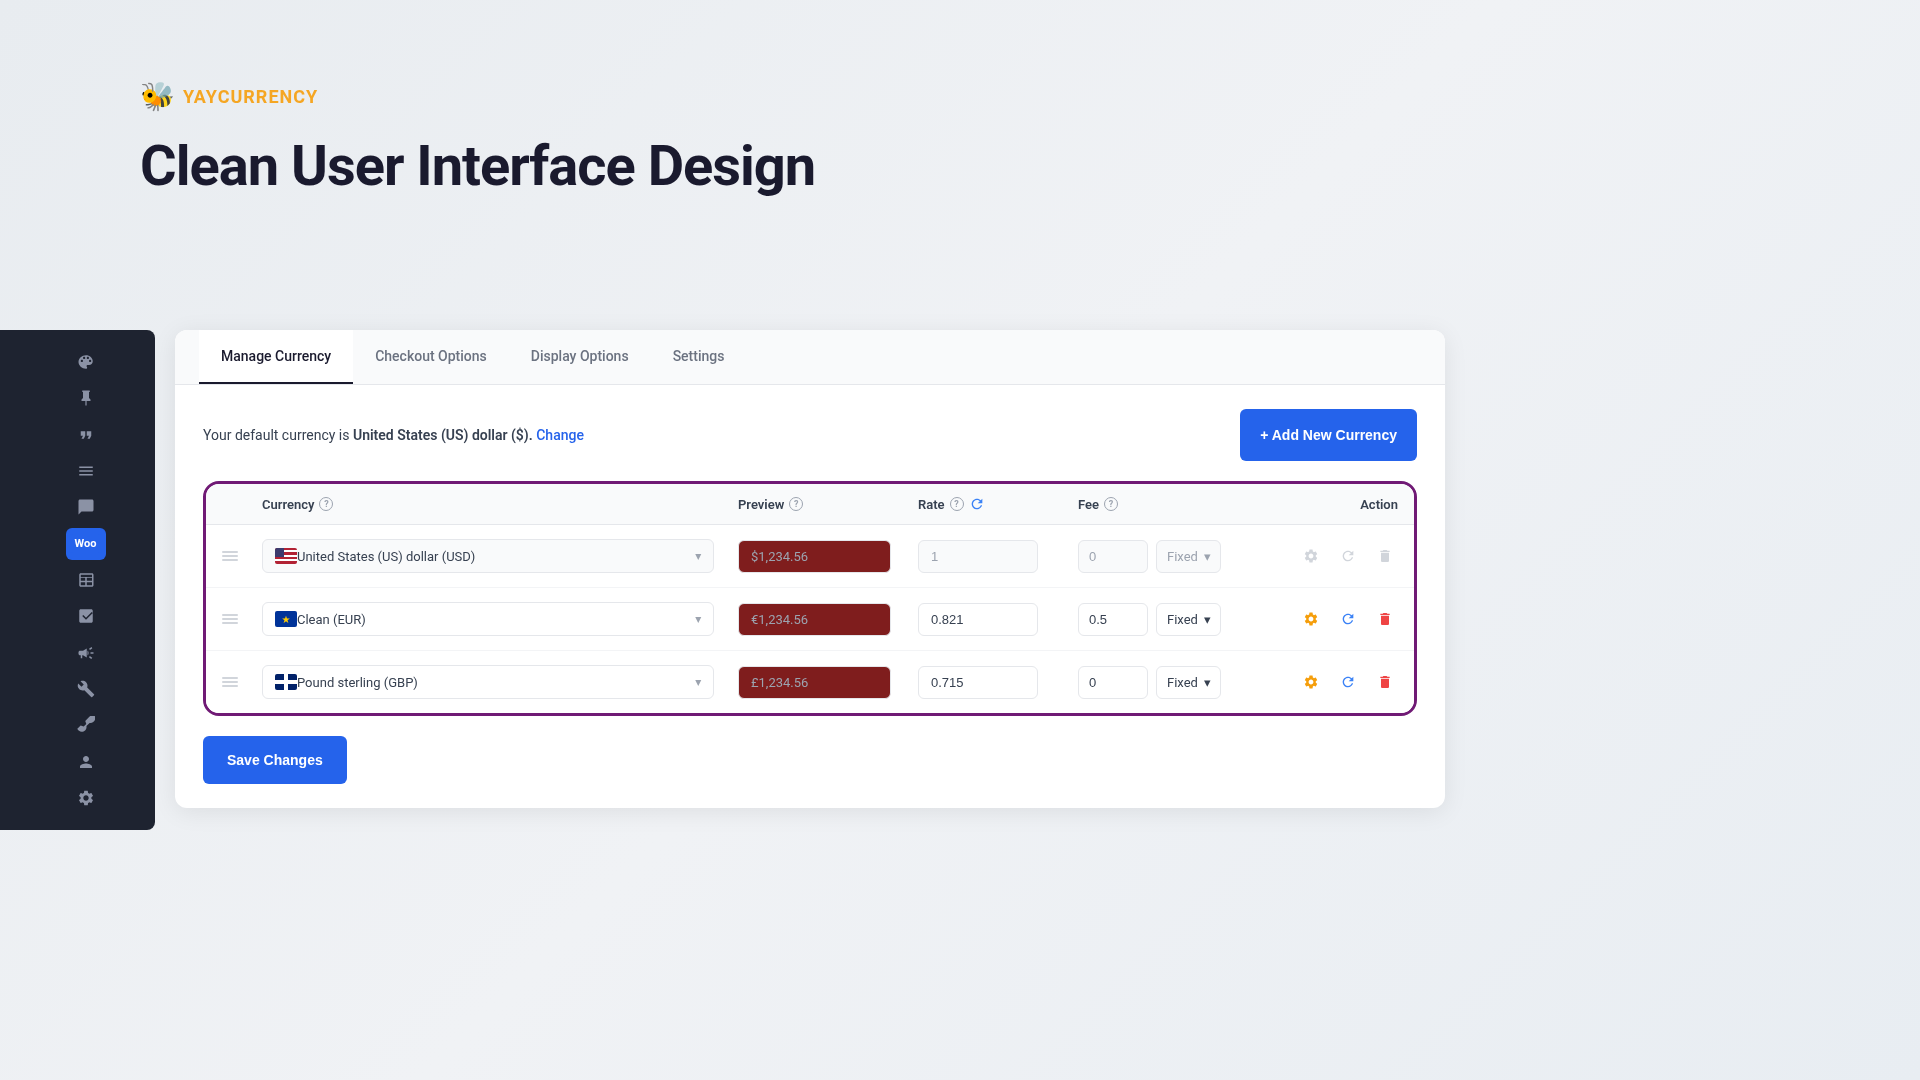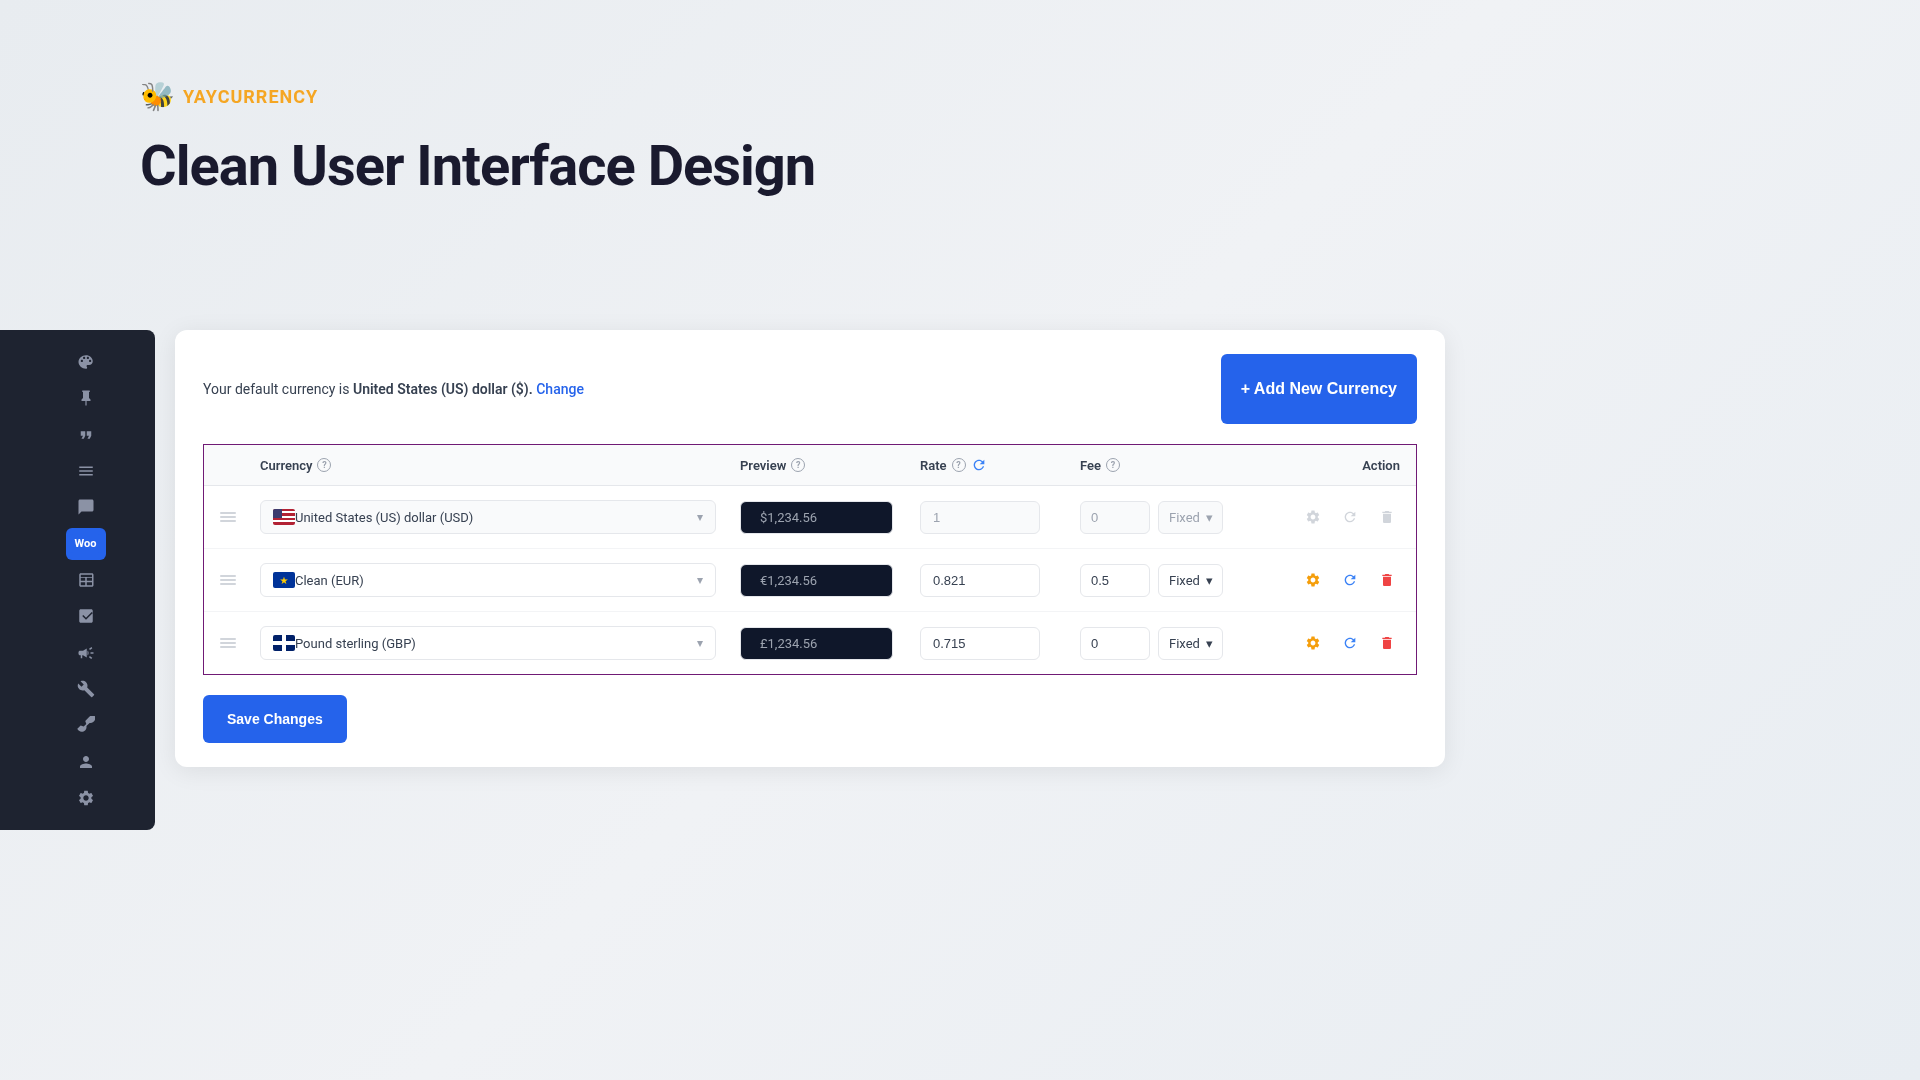--- a/index.html
+++ b/index.html
@@ -166,32 +166,32 @@
       color: #2563eb;
       text-decoration: none;
       font-weight: 500;
       cursor: pointer;
     }
 
     .add-currency-btn {
       background: #2563eb;
       color: #fff;
       border: none;
-      padding: 26px 20px;
+      padding: 18px 20px;
       border-radius: 6px;
-      font-size: 16px;
+      font-size: 14px;
       font-weight: 600;
       cursor: pointer;
       white-space: nowrap;
     }
 
     
     .currency-table {
-      border: 1px solid #701a75;
-      border-radius: 0;
+      border: 3px solid #701a75;
+      border-radius: 16px;
       overflow: hidden;
     }
 
     .table-header {
       display: grid;
       grid-template-columns: 40px 1fr 180px 160px 220px 100px;
       background: #f9fafb;
       border-bottom: 1px solid #e5e7eb;
       padding: 12px 16px;
       align-items: center;
@@ -344,24 +344,24 @@
 
     .chevron-down {
       color: #9ca3af;
       font-size: 12px;
       margin-left: auto;
     }
 
     .preview-input {
       border: 1px solid #e5e7eb;
       border-radius: 6px;
-      padding: 8px 19px;
+      padding: 8px 12px;
       font-size: 13px;
       color: #9ca3af;
-      background: #0f172a;
+      background: #7f1d1d;
       width: 85%;
       text-align: left;
     }
 
     .rate-input {
       border: 1px solid #e5e7eb;
       border-radius: 6px;
       padding: 8px 12px;
       font-size: 13px;
       color: #374151;
@@ -556,20 +556,26 @@
 
     <div class="sidebar-item">
       <svg viewBox="0 0 24 24">
           <path d="M19.14 12.94c.04-.3.06-.61.06-.94 0-.32-.02-.64-.07-.94l2.03-1.58c.18-.14.23-.41.12-.61l-1.92-3.32c-.12-.22-.37-.29-.59-.22l-2.39.96c-.5-.38-1.03-.7-1.62-.94l-.36-2.54c-.04-.24-.24-.41-.48-.41h-3.84c-.24 0-.43.17-.47.41l-.36 2.54c-.59.24-1.13.57-1.62.94l-2.39-.96c-.22-.08-.47 0-.59.22L2.74 8.87c-.12.21-.08.47.12.61l2.03 1.58c-.05.3-.09.63-.09.94s.02.64.07.94l-2.03 1.58c-.18.14-.23.41-.12.61l1.92 3.32c.12.22.37.29.59.22l2.39-.96c.5.38 1.03.7 1.62.94l.36 2.54c.05.24.24.41.48.41h3.84c.24 0 .44-.17.47-.41l.36-2.54c.59-.24 1.13-.56 1.62-.94l2.39.96c.22.08.47 0 .59-.22l1.92-3.32c.12-.22.07-.47-.12-.61l-2.01-1.58zM12 15.6c-1.98 0-3.6-1.62-3.6-3.6s1.62-3.6 3.6-3.6 3.6 1.62 3.6 3.6-1.62 3.6-3.6 3.6z"></path>
         </svg>
     </div>
   </div>
 
   <div class="main-panel">
 
+    <div class="tabs">
+      <div class="tab active">Manage Currency</div>
+      <div class="tab">Checkout Options</div>
+      <div class="tab">Display Options</div>
+      <div class="tab">Settings</div>
+    </div>
 
     <div class="panel-content">
       
       <div class="default-currency-bar">
         <div class="default-currency-text">
           <span>Your default currency is </span><strong>United States (US) dollar ($).</strong> <a class="change-link">Change</a>
         </div>
         <button class="add-currency-btn">+ Add New Currency</button>
       </div>
 

